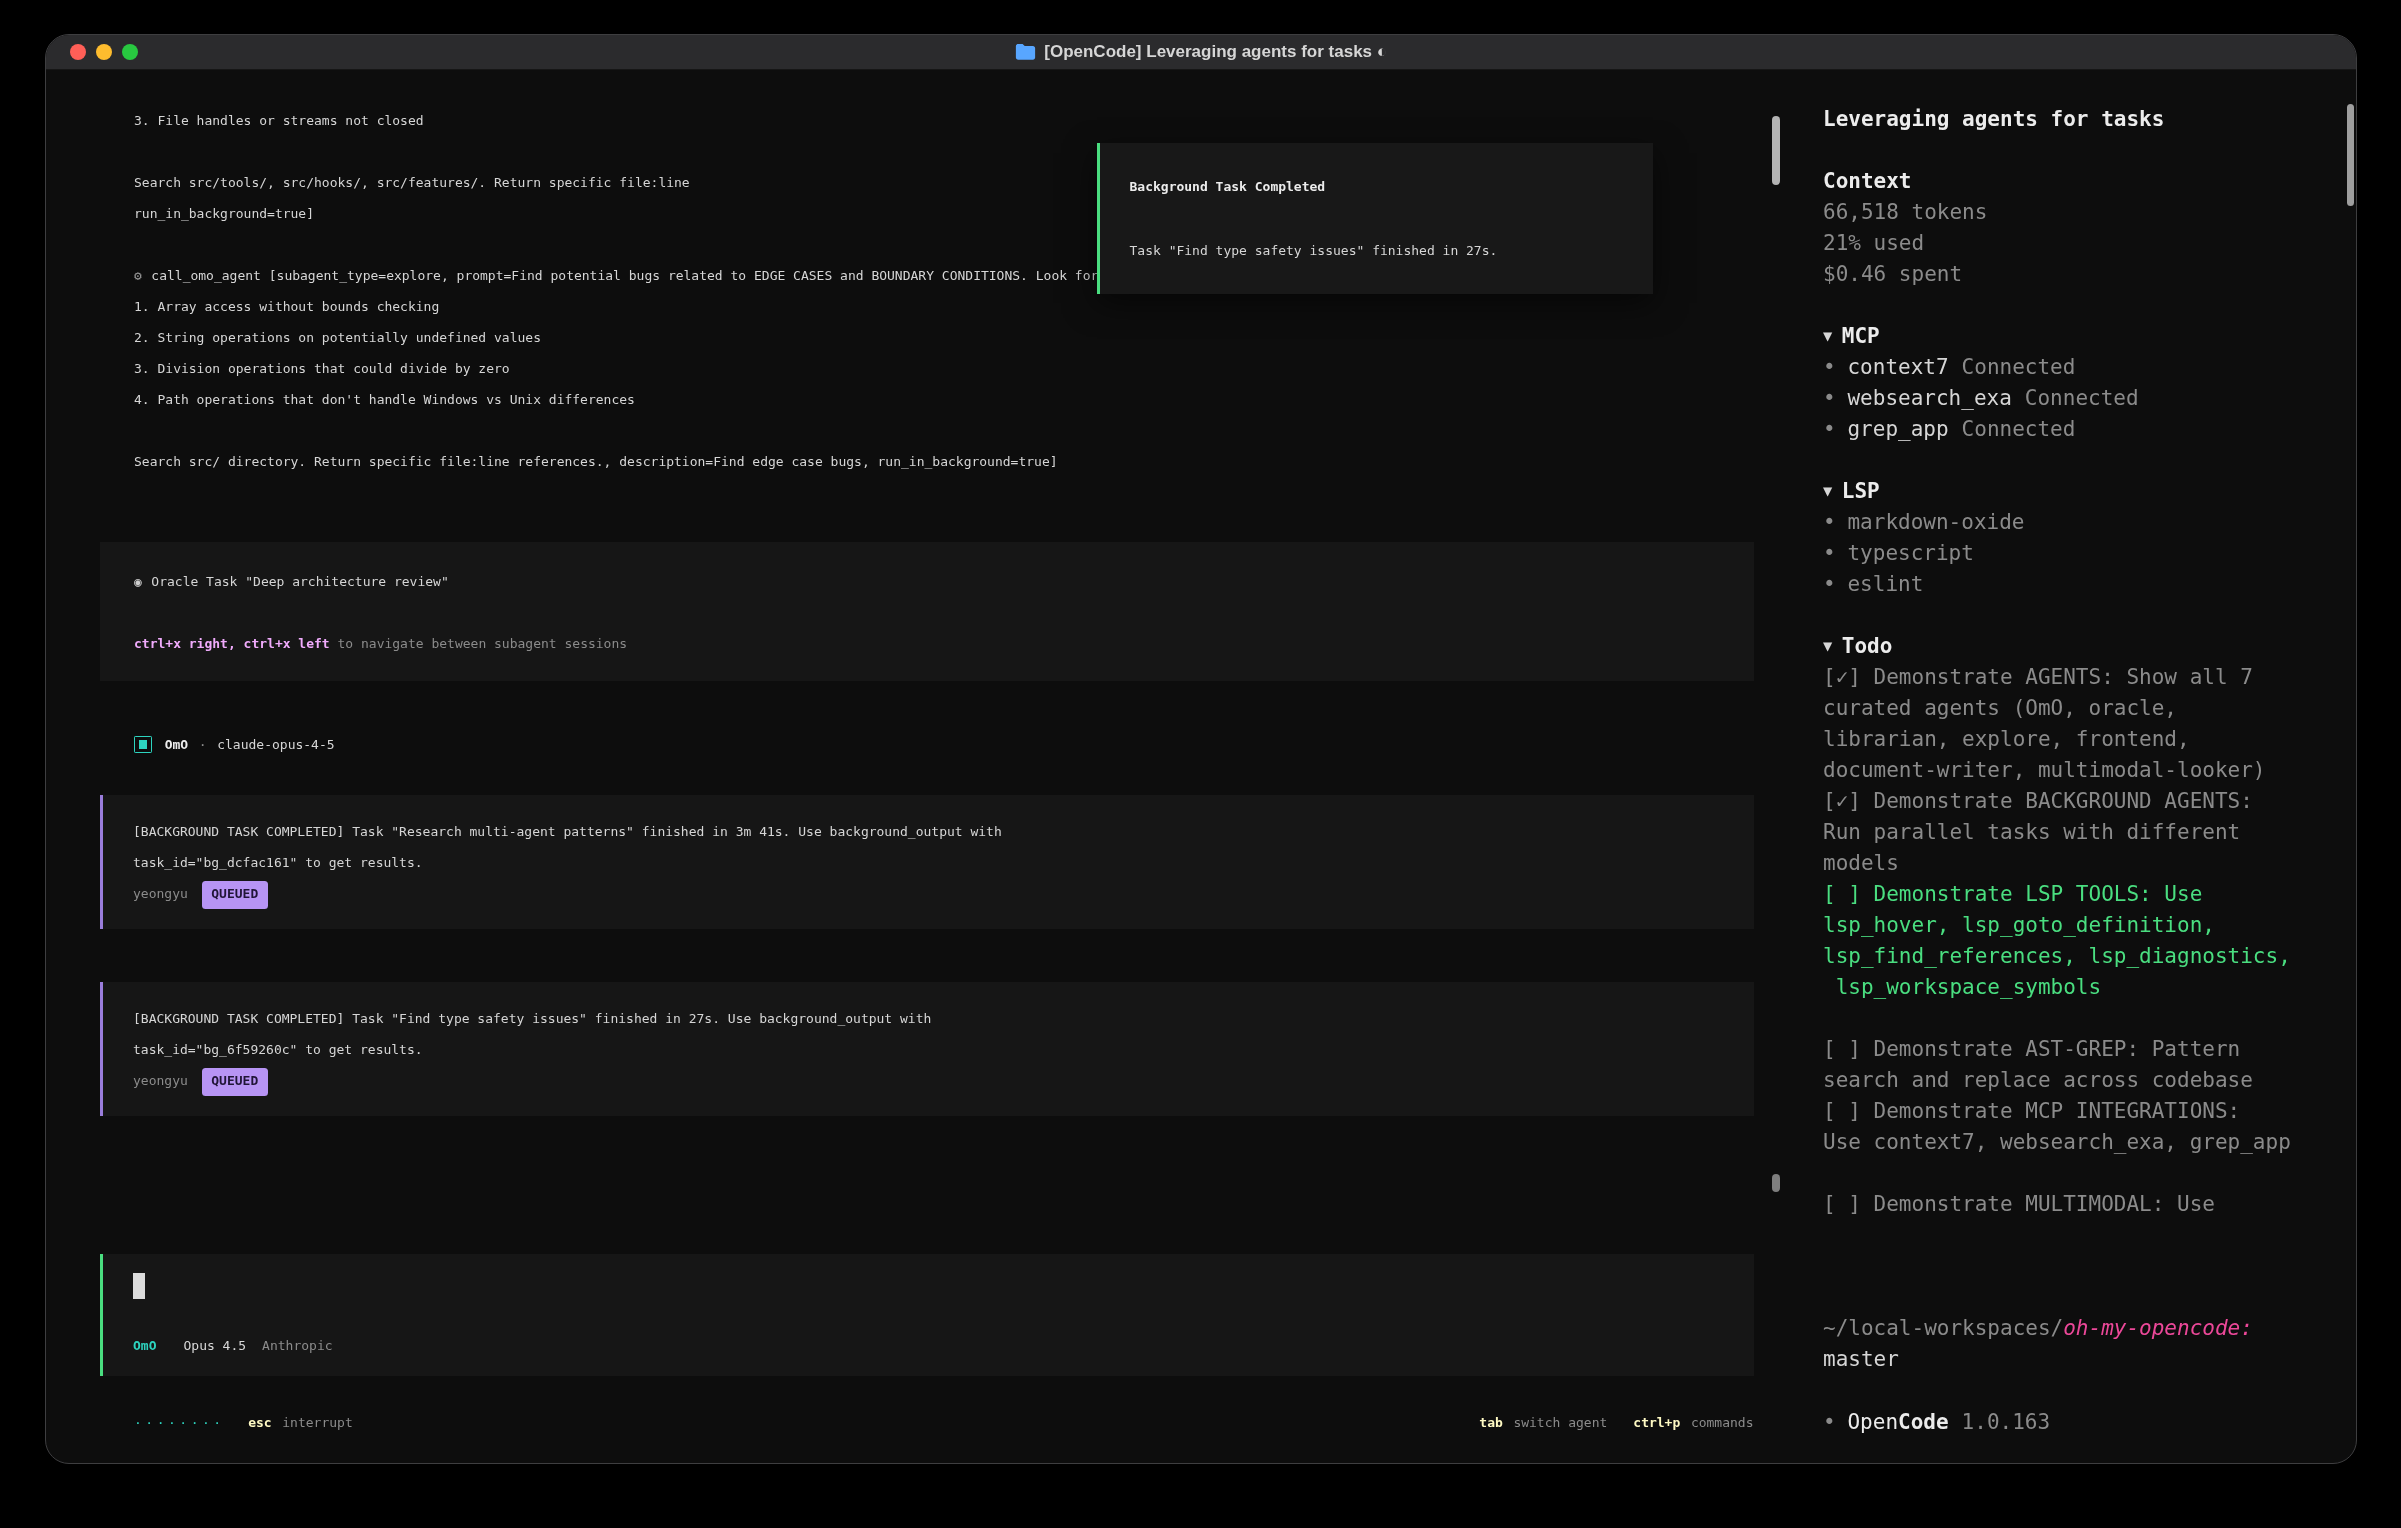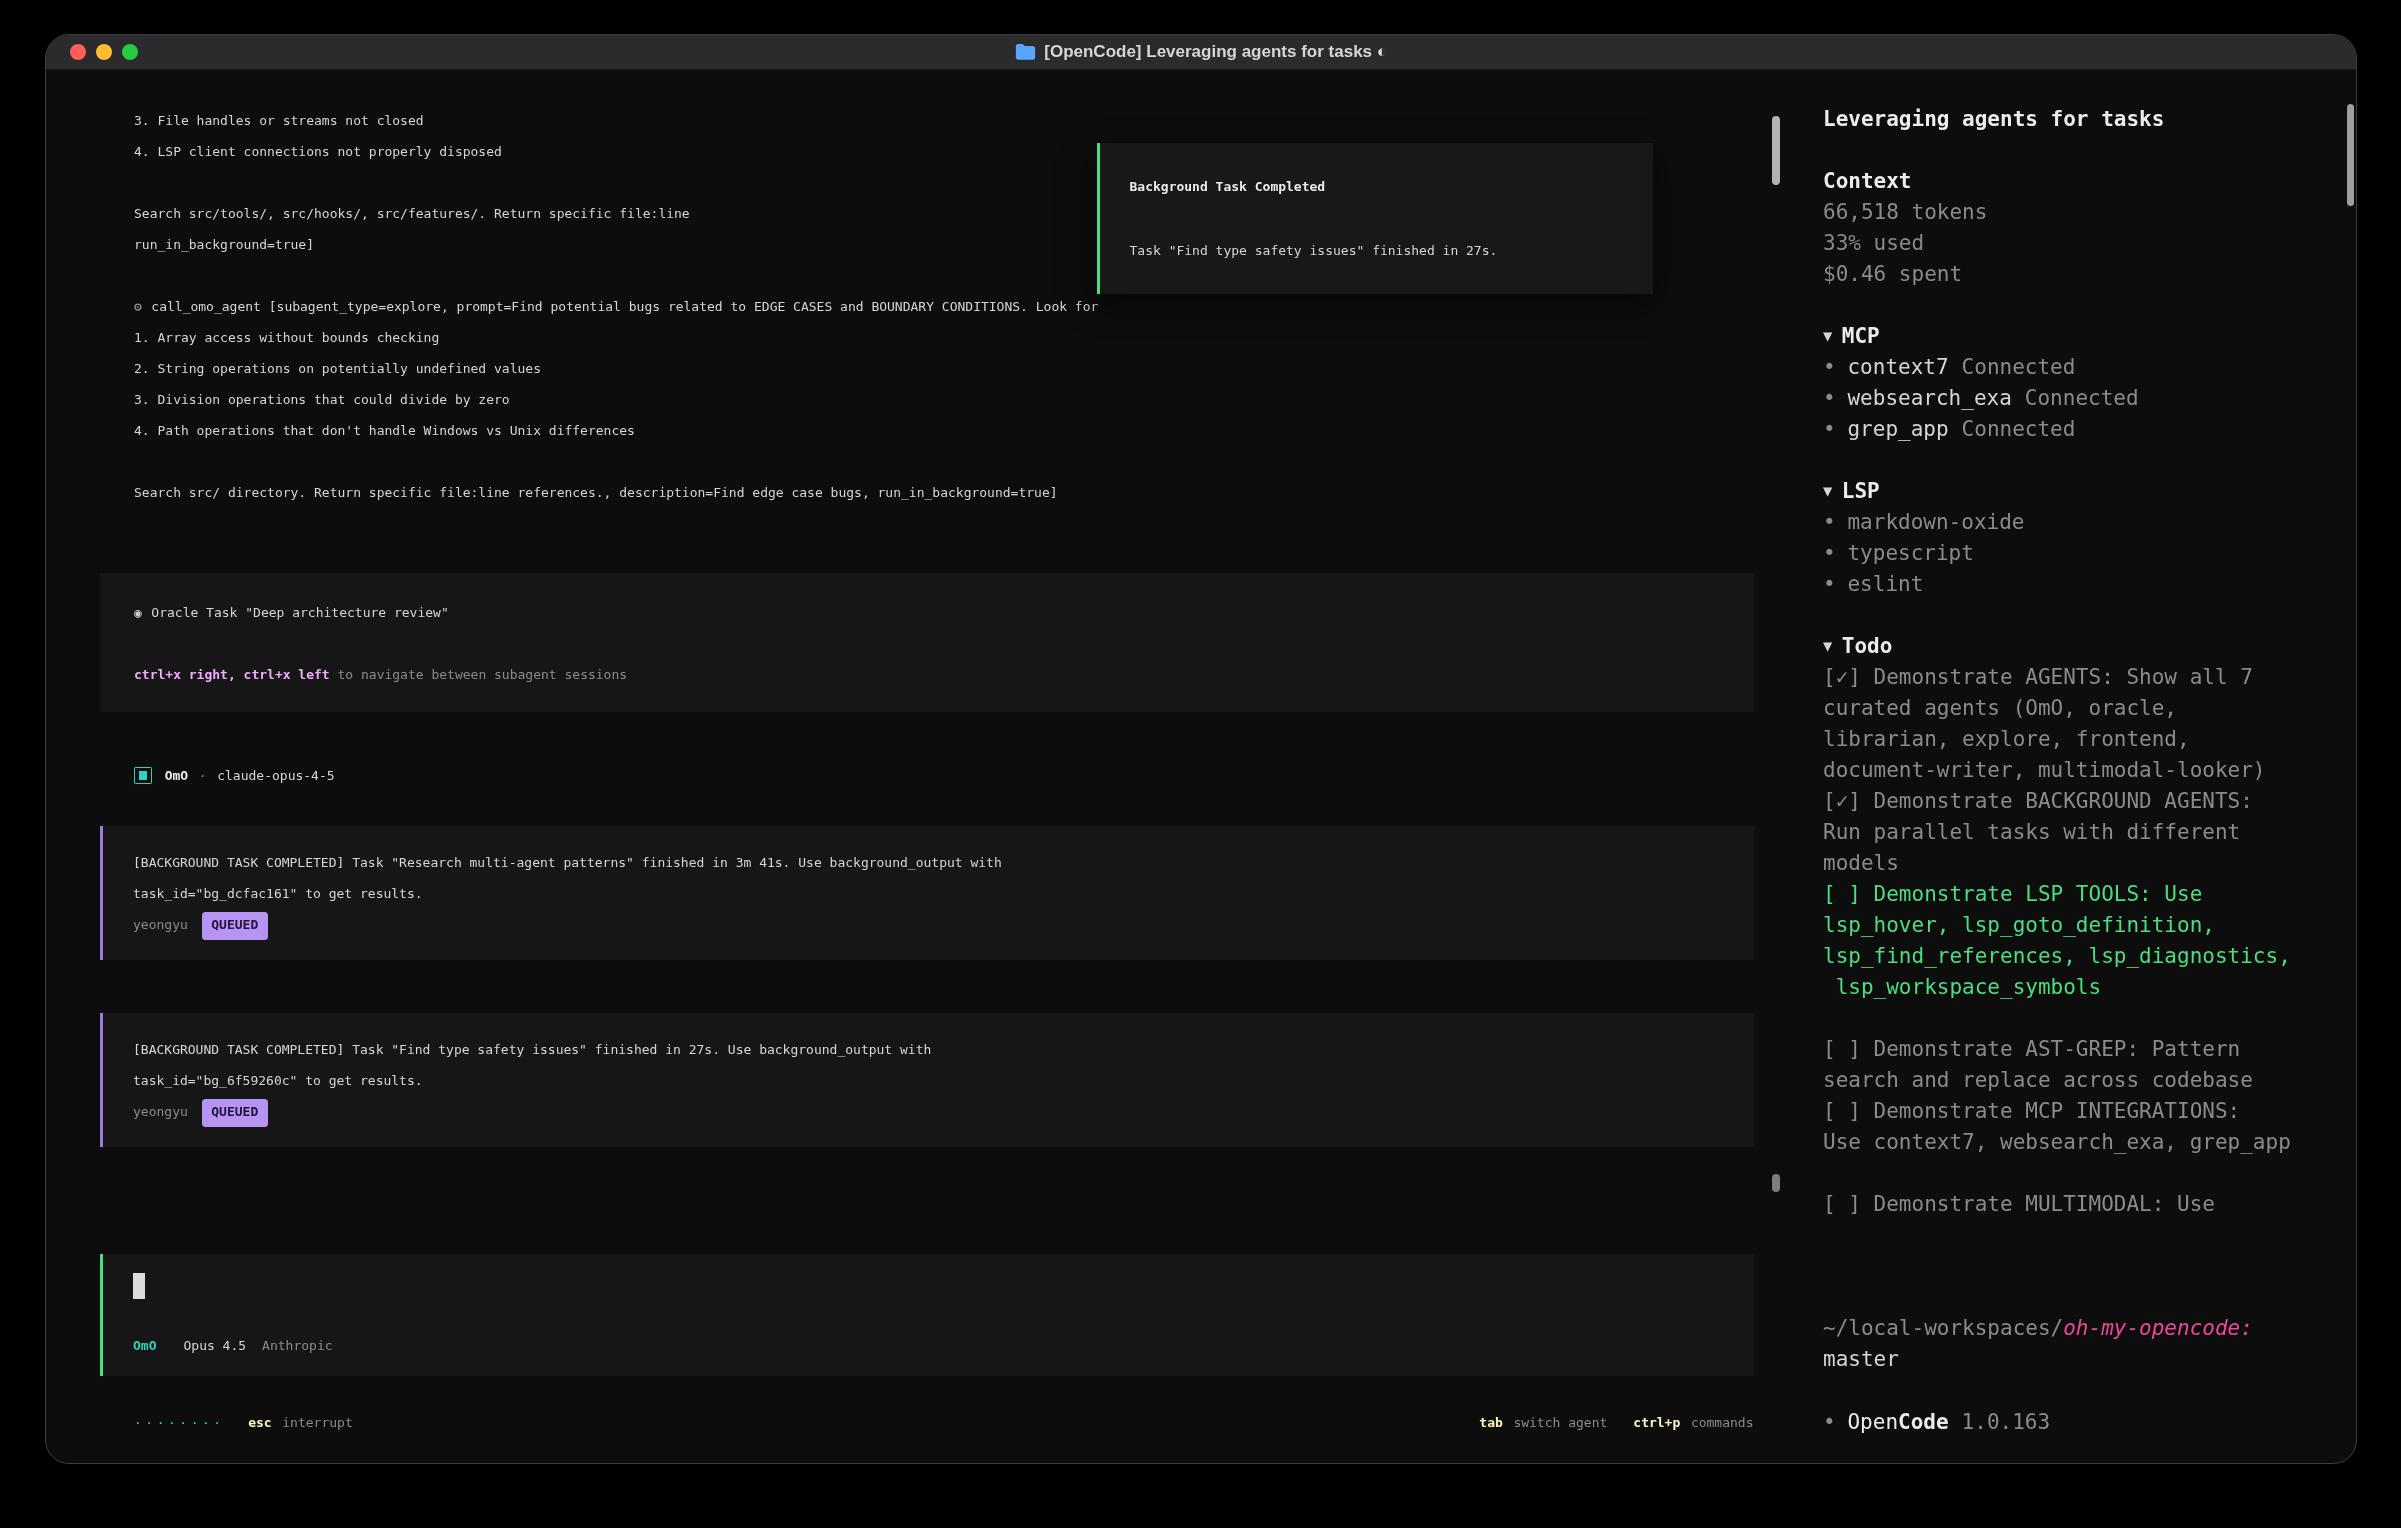--- a/index.html
+++ b/index.html
@@ -150,21 +150,20 @@
       </svg>
       <span>[OpenCode] Leveraging agents for tasks ◐</span>
     </div>
   </div>
 
   <div class="content">
 
     <div class="main">
 
       <div class="tline">3. File handles or streams not closed</div>
-      <div class="tline">4. LSP client connections not properly disposed</div>
       <div class="tline"></div>
       <div class="tline">Search src/tools/, src/hooks/, src/features/. Return specific file:line</div>
       <div class="tline">run_in_background=true]</div>
       <div class="tline"></div>
 
       <div class="tline"><span class="gear">⚙</span><span>call_omo_agent [subagent_type=explore, prompt=Find potential bugs related to EDGE CASES and BOUNDARY CONDITIONS. Look for</span></div>
       <div class="tline">1. Array access without bounds checking</div>
       <div class="tline">2. String operations on potentially undefined values</div>
       <div class="tline">3. Division operations that could divide by zero</div>
       <div class="tline">4. Path operations that don't handle Windows vs Unix differences</div>
@@ -231,21 +230,21 @@
       <div class="scroll-thumb main-thumb-top"></div>
       <div class="scroll-thumb main-thumb-low"></div>
     </div>
 
     <aside class="sidebar">
       <div class="sb-title">Leveraging agents for tasks</div>
       <div class="sb-gap"></div>
 
       <div class="sb-head">Context</div>
       <div class="ctx-line muted">66,518 tokens</div>
-      <div class="ctx-line muted">33% used</div>
+      <div class="ctx-line muted">21% used</div>
       <div class="ctx-line muted">$0.46 spent</div>
       <div class="sb-gap"></div>
 
       <div class="sec-h">
         <span class="tri">▼</span>
         <span class="sec-h-t">MCP</span>
       </div>
       <div class="sb-item"><span class="bullet">•</span><span class="mcp-name">context7</span><span class="muted mcp-status">Connected</span></div>
       <div class="sb-item"><span class="bullet">•</span><span class="mcp-name">websearch_exa</span><span class="muted mcp-status">Connected</span></div>
       <div class="sb-item"><span class="bullet">•</span><span class="mcp-name">grep_app</span><span class="muted mcp-status">Connected</span></div>

